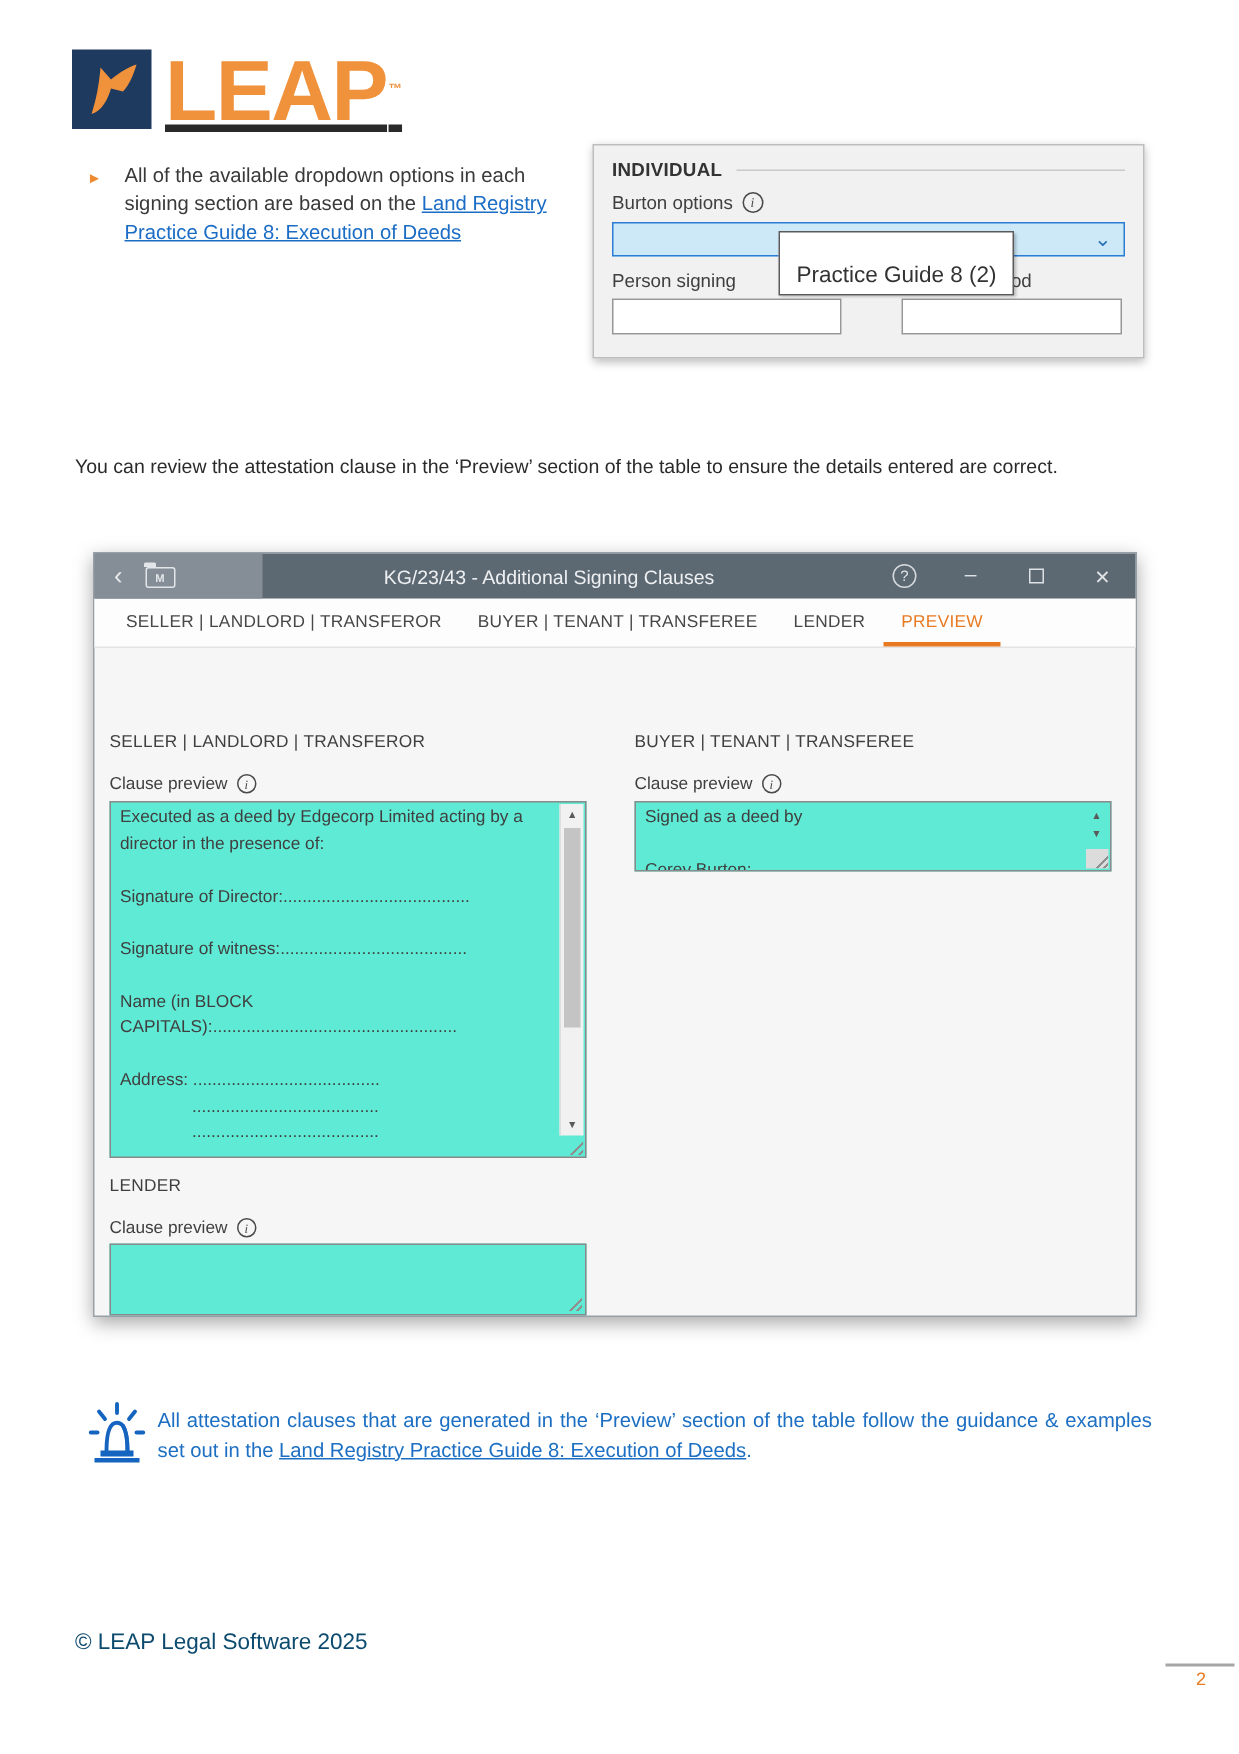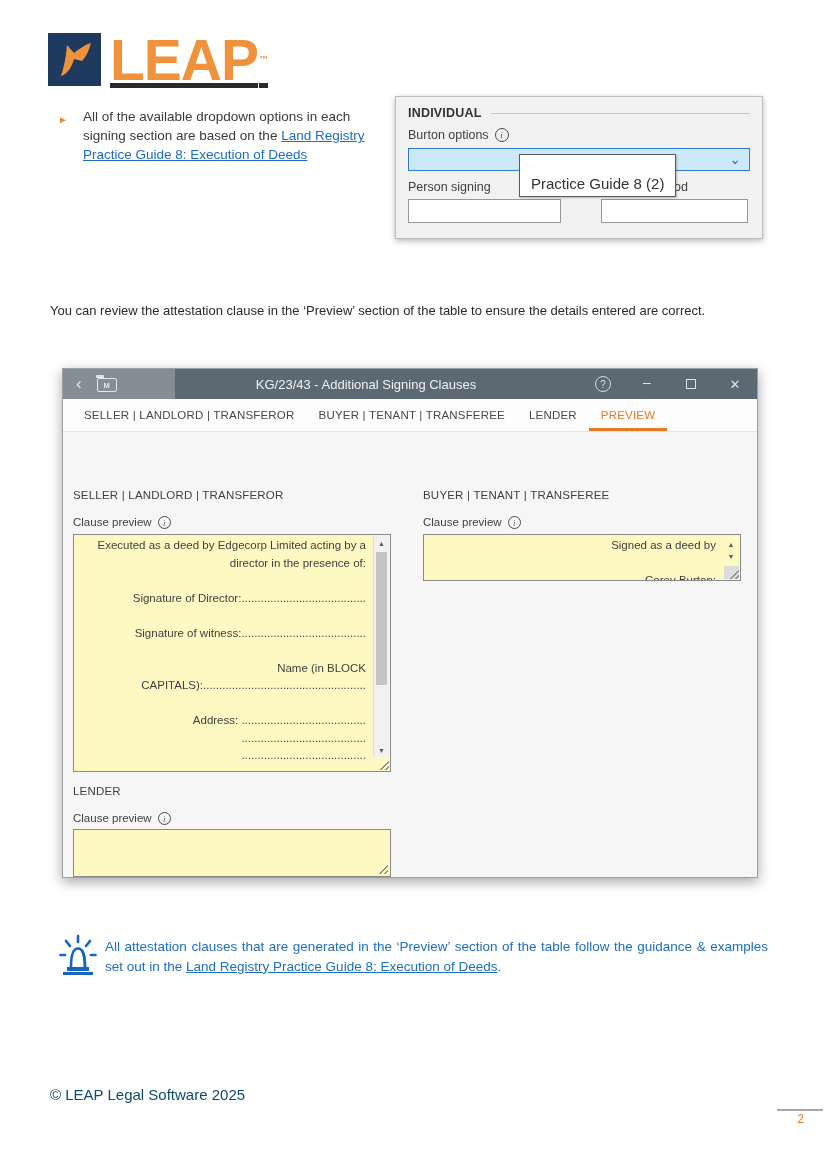--- a/index.html
+++ b/index.html
@@ -66,23 +66,23 @@
   .min-glyph { font-size:14px; margin-top:-4px; }
   .max-box { width:10px; height:10px; border:1px solid #DFE2E5; }
   .close-glyph { font-size:13px; }
 
   .tabbar { height:33px; background:#FDFDFE; border-bottom:1px solid #E4E4E4; display:flex; align-items:stretch; padding-left:9px; }
   .tab { font-size:11.5px; color:#474747; display:flex; align-items:center; padding:0 12px; cursor:pointer; letter-spacing:0.2px; }
   .tab.active { color:#E87A22; border-bottom:3px solid #E87A22; padding-top:3px; }
 
   .win-body { position:relative; width:100%; height:447px; }
   .section-heading { position:absolute; font-size:11.5px; color:#3F3F3F; letter-spacing:0.2px; }
-  .preview-label { position:absolute; font-size:11.5px; color:#3F3F3F; display:flex; gap:6px; }
+  .preview-label { position:absolute; font-size:11.5px; color:#3F3F3F; display:flex; align-items:center; gap:6px; }
   .preview-label .info-icon { width:13px; height:13px; font-size:8.5px; }
-  .ta { position:absolute; background:#fef9c3; border:1px solid #8A8A8A; overflow:hidden;text-align:right; }
+  .ta { position:absolute; background:#5eead4; border:1px solid #8A8A8A; overflow:hidden; }
   .ta-text { position:absolute; inset:0; padding:2px 24px 2px 6px; font-size:11.5px; line-height:17.5px;
     color:#3F3F3F; white-space:pre-wrap; overflow:hidden; cursor:text; }
   .scrollbar { position:absolute; top:1px; right:1px; bottom:14px; width:16px; background:#F1F1F1; border-left:1px solid #DEDEDE; }
   .scroll-arrow { position:absolute; left:0; width:100%; height:14px; display:flex; align-items:center; justify-content:center;
     font-size:7px; color:#5A5A5A; cursor:pointer; }
   .scroll-up { top:0; }
   .scroll-down { bottom:0; }
   .scroll-thumb { position:absolute; left:2px; right:2px; top:16px; height:133px; background:#C4C4C4; cursor:grab; }
   .mini-arrows { position:absolute; top:1px; right:1px; width:16px; height:30px; }
   .mini-arrows .a { position:absolute; left:0; width:100%; height:14px; display:flex; align-items:center; justify-content:center;

